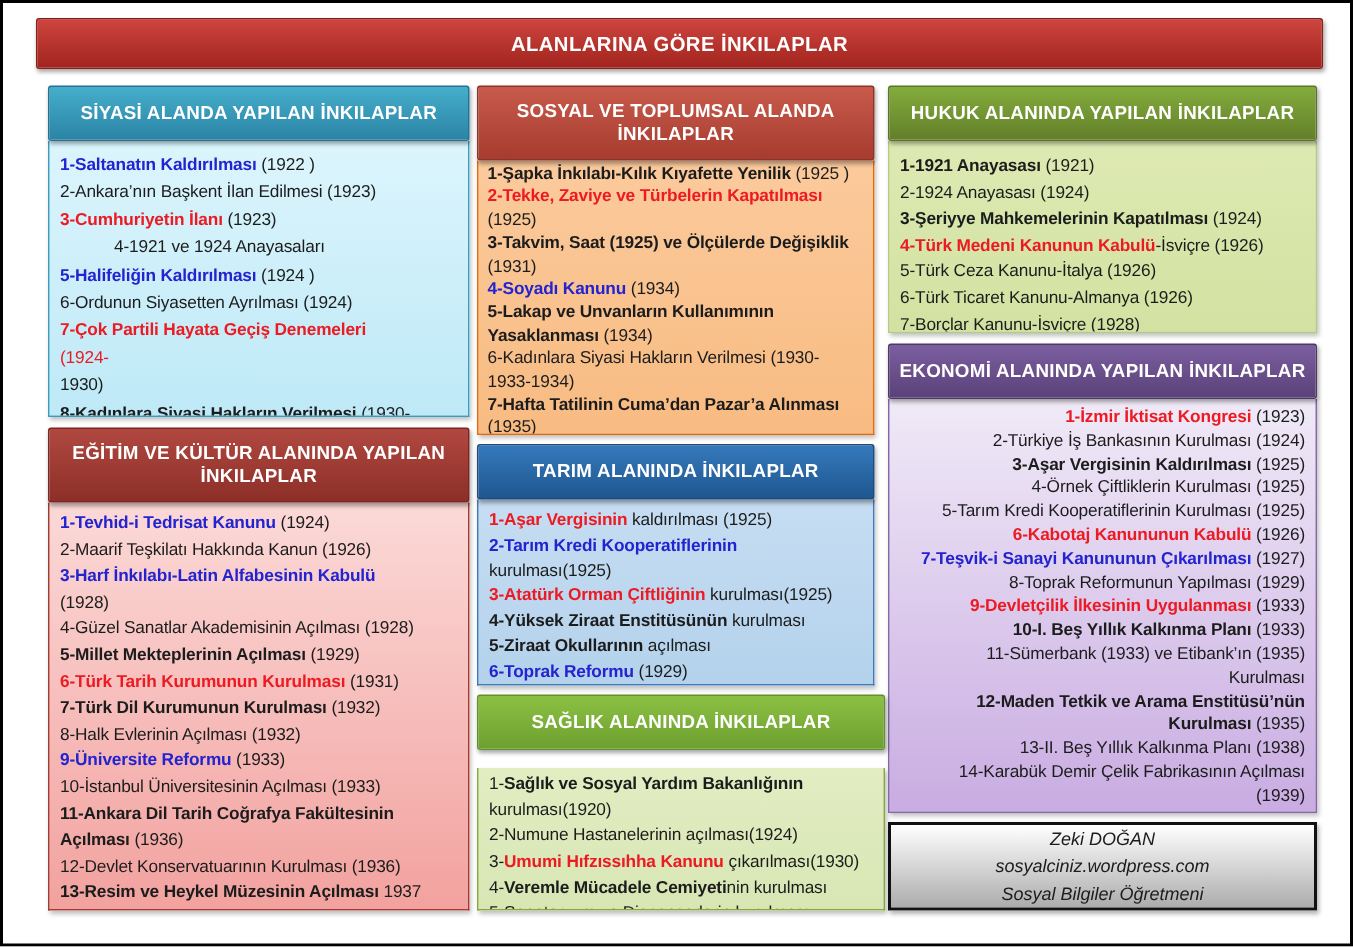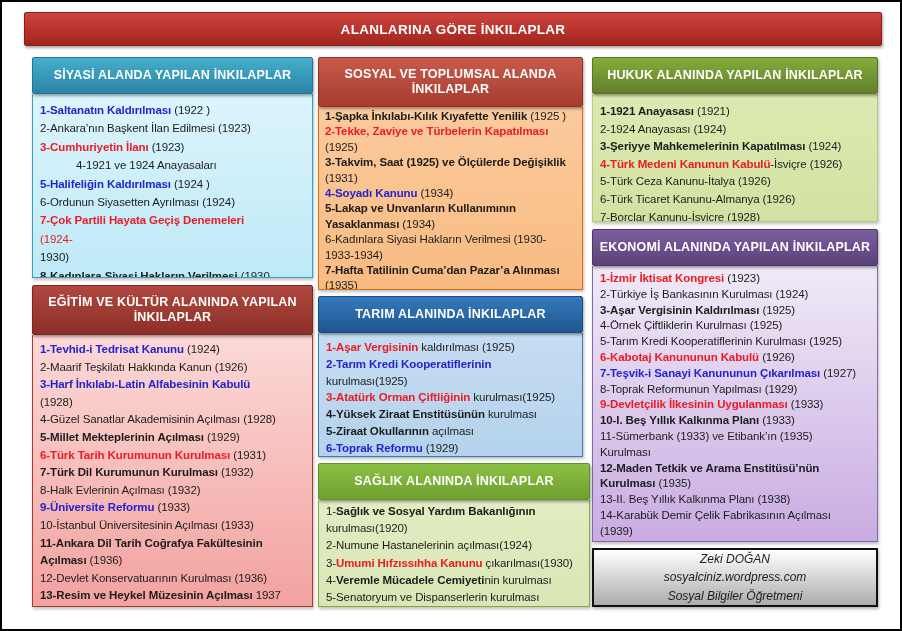--- a/index.html
+++ b/index.html
@@ -34,28 +34,28 @@
   }
   .item {
     font-size:11.5px; letter-spacing:-0.1px; color:#1c1c1c;
     white-space:pre-wrap;
   }
   
   .pos-siyasi  { left:30px;  top:55px;  width:281px; height:221px; }
   .pos-egitim  { left:30px;  top:283px; width:281px; height:322px; }
   .pos-sosyal  { left:316px; top:55px;  width:265px; height:233px; }
   .pos-tarim   { left:316px; top:294px; width:265px; height:161px; }
-  .pos-saglik  { left:316px; top:461px; width:272px; height:144px; }
+  .pos-saglik  { left:316px; top:461px; width:272px; height:144px;gap:12px; }
   .pos-hukuk   { left:590px; top:55px;  width:286px; height:165px; }
   .pos-ekonomi { left:590px; top:227px; width:286px; height:313px; }
   
   .pos-siyasi  .box-body { padding:7px 7px 4px; }  .pos-siyasi  .item { line-height:18.4px; }
   .pos-sosyal  .box-body { padding:2px 6px; }      .pos-sosyal  .item { line-height:15.4px; }
   .pos-hukuk   .box-body { padding:9px 7px 4px; }  .pos-hukuk   .item { line-height:17.6px; }
-  .pos-ekonomi .box-body { padding:5px 7px 3px; }  .pos-ekonomi .item { line-height:15.8px; }
+  .pos-ekonomi .box-body { padding:5px 7px 3px; }  .pos-ekonomi .item { line-height:15.8px;text-align:right; }
   .pos-egitim  .box-body { padding:6px 7px 4px; }  .pos-egitim  .item { line-height:17.6px; }
   .pos-tarim   .box-body { padding:6px 7px 3px; }  .pos-tarim   .item { line-height:16.8px; }
   .pos-saglik  .box-body { padding:3px 7px 3px; }  .pos-saglik  .item { line-height:17.2px; }
   .credit {
     position:absolute; left:590px; top:546px; width:286px; height:59px;
     border:2px solid #111; display:flex; flex-direction:column;
     align-items:center; justify-content:center;
     font-style:italic; font-size:12px; line-height:18.5px; color:#1c1c1c;
     box-shadow:1px 2px 3px rgba(0,0,0,.3);
   }

